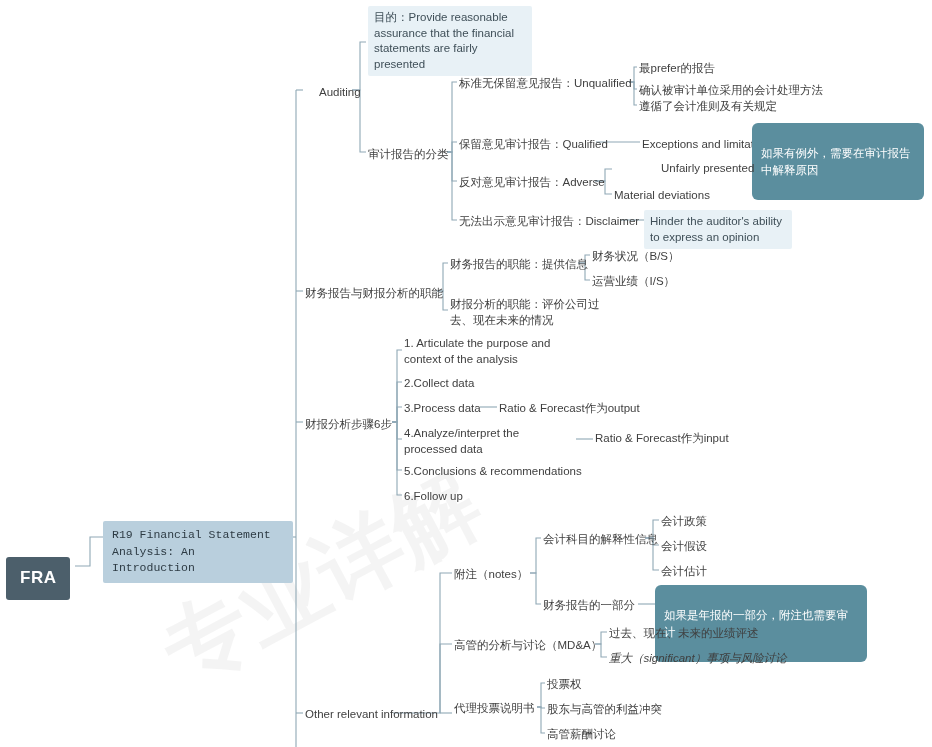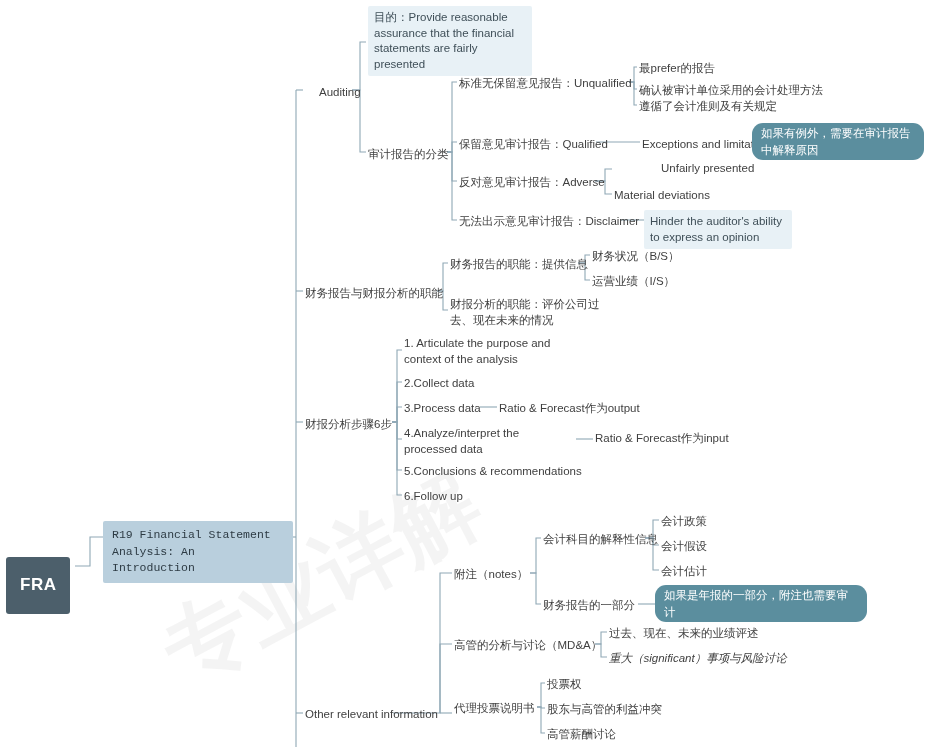--- a/index.html
+++ b/index.html
@@ -34,21 +34,21 @@
     font-size: 11.5px;
     line-height: 1.35;
     white-space: pre-line;
   }
   
   .root {
     background: #4c5f6b;
     color: #ffffff;
     font-size: 17px;
     font-weight: bold;
-    padding: 17px 14px;
+    padding: 10px 14px;
     border-radius: 3px;
     letter-spacing: 0.5px;
   }
   
   .main-topic {
     background: #b9cfdd;
     color: #2d3b44;
     padding: 6px 9px;
     border-radius: 2px;
     font-size: 11.5px;
@@ -56,22 +56,22 @@
   }
   
   .plain {
     color: #3f3f3f;
     padding: 1px 2px;
   }
   
   .callout {
     background: #5b8e9e;
     color: #ffffff;
-    padding: 2px 9px;
-    border-radius: 11px;
+    padding: 22px 9px;
+    border-radius: 6px;
     font-size: 11.5px;
     line-height: 1.45;
   }
   
   .chip {
     background: #e8f1f6;
     color: #3f4f58;
     padding: 4px 6px;
     border-radius: 2px;
   }

